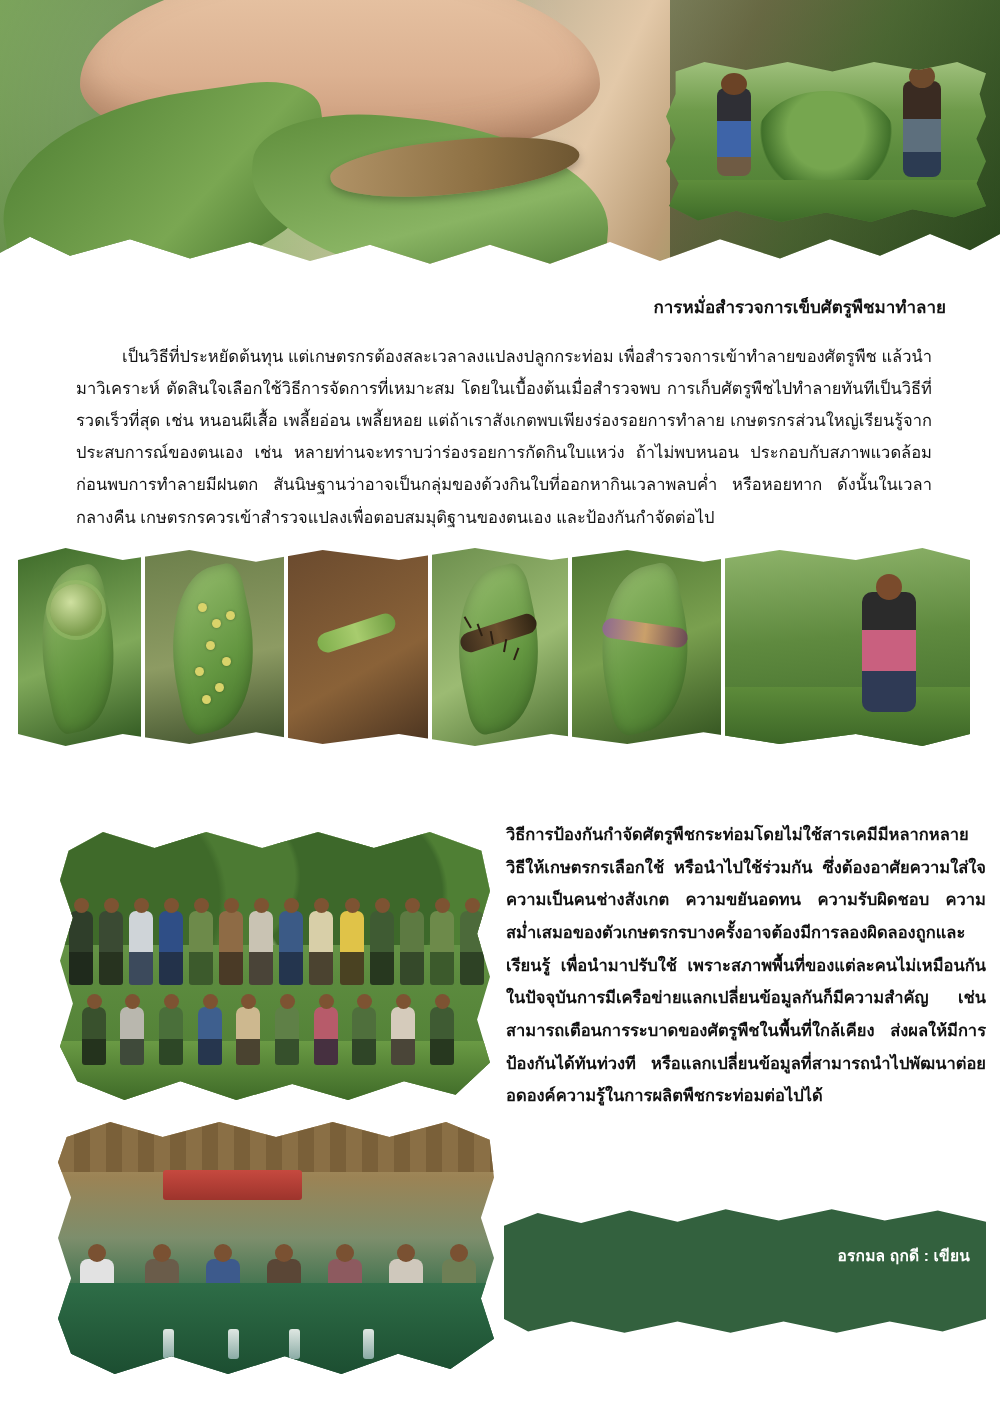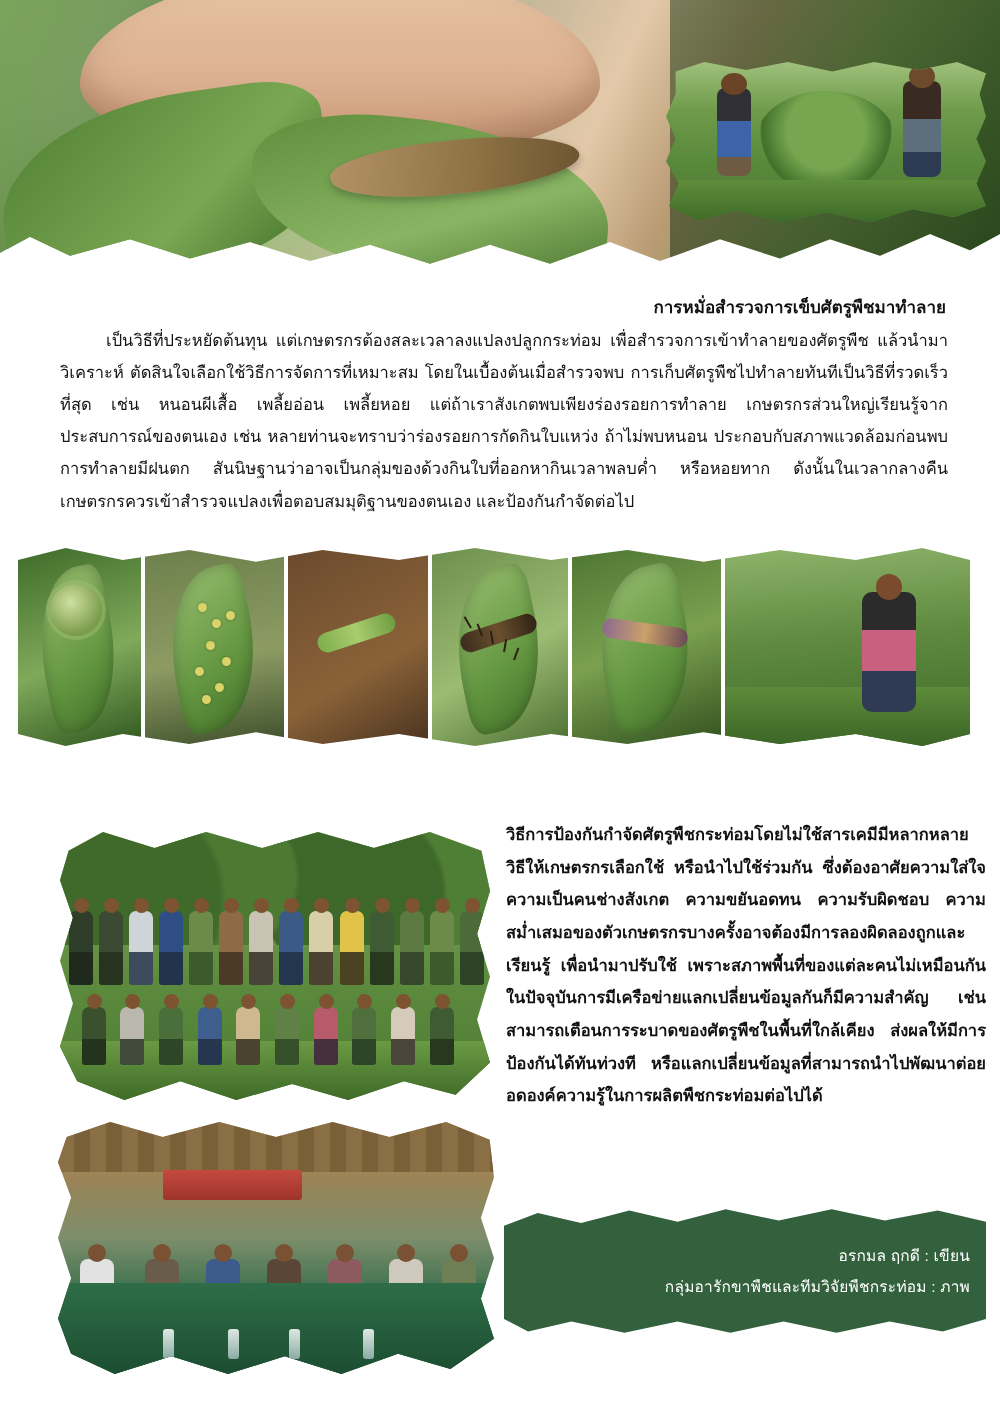--- a/index.html
+++ b/index.html
@@ -135,21 +135,21 @@
     line-height: 1.4;
   }
   .body-text {
     font-size: 16.5px;
     line-height: 1.95;
     color: #141414;
     padding: 4px 52px 0 60px;
     text-align: justify;
     text-justify: inter-word;
   }
-  .body-text p { margin: 0; text-indent: 46px; }
+  .body-text p { margin: 16px; text-indent: 46px; }
 
   
   .strip {
     position: absolute;
     left: 18px; top: 548px;
     width: 952px; height: 198px;
     display: flex;
     gap: 4px;
     -webkit-clip-path: polygon(0 6%,5% 0,11% 6%,18% 1%,25% 7%,32% 1%,40% 6%,48% 0,56% 6%,64% 1%,72% 7%,80% 1%,88% 6%,95% 0,100% 6%,100% 94%,95% 100%,88% 94%,80% 99%,72% 93%,64% 99%,56% 94%,48% 100%,40% 94%,32% 99%,25% 93%,18% 99%,11% 94%,5% 100%,0 94%);
     clip-path: polygon(0 6%,5% 0,11% 6%,18% 1%,25% 7%,32% 1%,40% 6%,48% 0,56% 6%,64% 1%,72% 7%,80% 1%,88% 6%,95% 0,100% 6%,100% 94%,95% 100%,88% 94%,80% 99%,72% 93%,64% 99%,56% 94%,48% 100%,40% 94%,32% 99%,25% 93%,18% 99%,11% 94%,5% 100%,0 94%);
@@ -308,21 +308,21 @@
     -webkit-clip-path: polygon(0 14%,7% 4%,16% 12%,26% 2%,36% 11%,46% 1%,57% 10%,68% 1%,79% 10%,90% 2%,100% 11%,100% 88%,91% 98%,80% 90%,69% 99%,58% 90%,47% 99%,36% 90%,25% 99%,14% 90%,5% 98%,0 88%);
     clip-path: polygon(0 14%,7% 4%,16% 12%,26% 2%,36% 11%,46% 1%,57% 10%,68% 1%,79% 10%,90% 2%,100% 11%,100% 88%,91% 98%,80% 90%,69% 99%,58% 90%,47% 99%,36% 90%,25% 99%,14% 90%,5% 98%,0 88%);
   }
   .credit-lines {
     position: absolute;
     right: 30px; top: 1240px;
     width: 450px;
     text-align: right;
     color: #ffffff;
     font-size: 15.5px;
-    font-weight: normal;
+    font-weight: bold;
     line-height: 2.0;
     letter-spacing: .2px;
   }
   .credit-lines div { white-space: nowrap; }
 </style>
 </head>
 <body>
 
 <div class="hero">
   <div class="hero-photo">
@@ -445,14 +445,13 @@
     <b style="left:24%"></b>
       <b style="left:39%"></b>
       <b style="left:53%"></b>
       <b style="left:70%"></b>
   </div>
 </div>
 
 <div class="credit"></div>
 <div class="credit-lines">
   <div>อรกมล ฤกดี : เขียน</div>
-  <div>กลุ่มอารักขาพืชและทีมวิจัยพืชกระท่อม : ภาพ</div>
 </div>
 
 </body></html>

